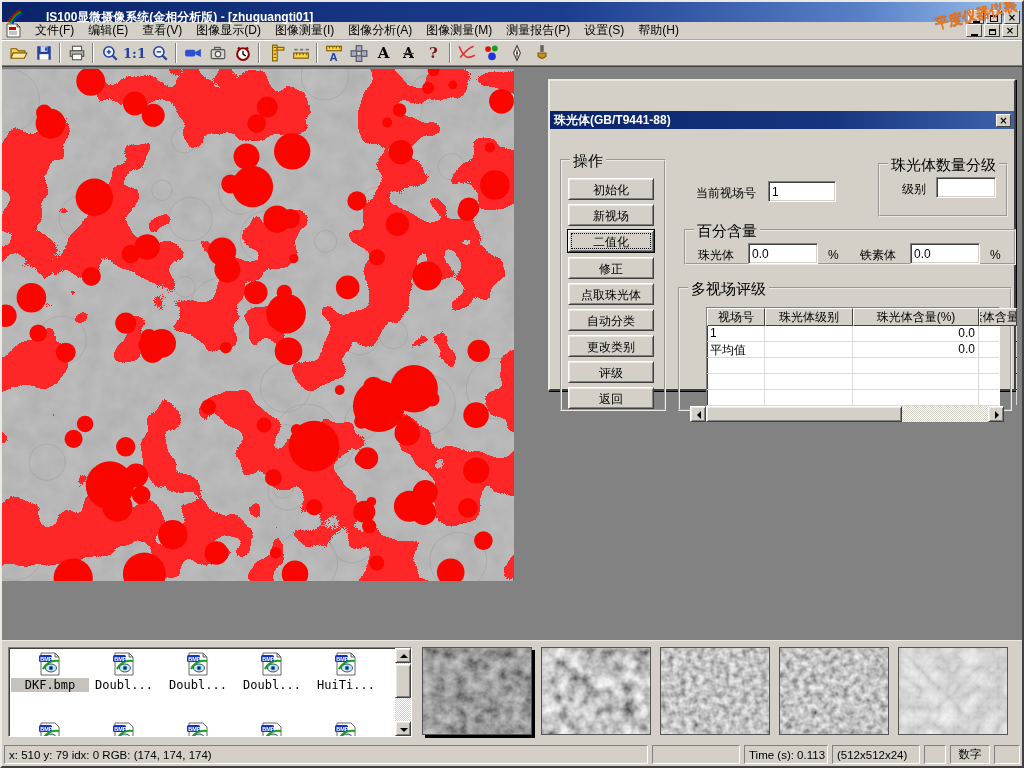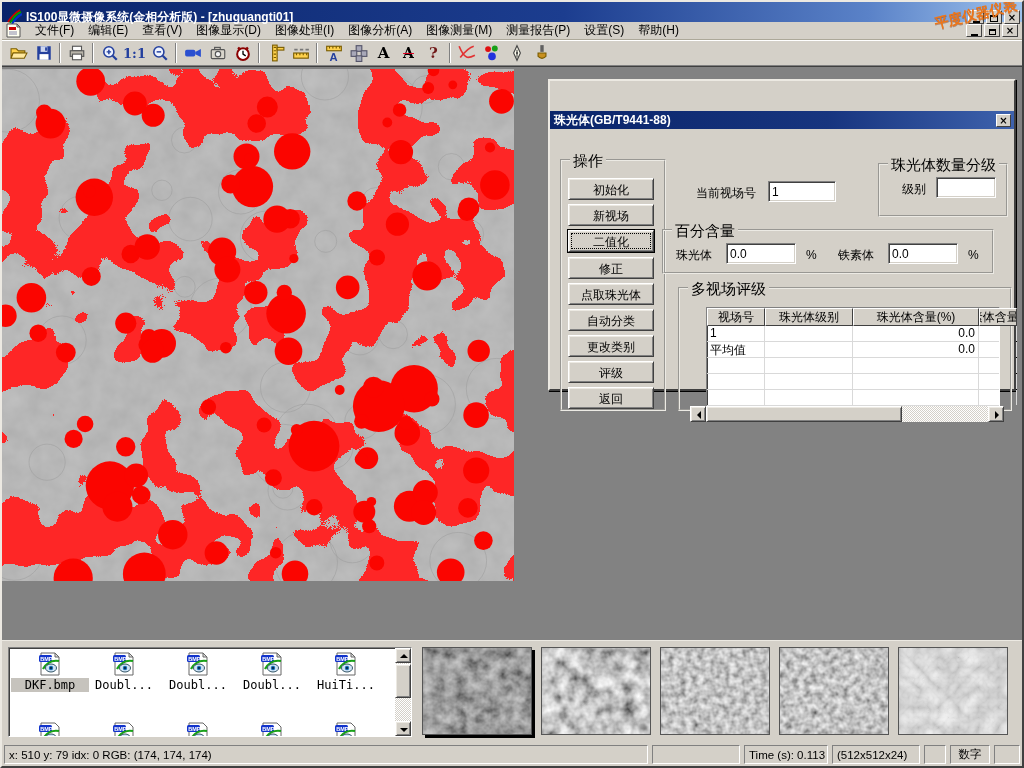--- a/index.html
+++ b/index.html
@@ -1,21 +1,21 @@
 <!DOCTYPE html>
 <html><head>
 <meta charset="utf-8">
 <style>
   html,body{margin:0;padding:0;background:#000;}
   *{box-sizing:border-box;font-family:"Liberation Sans","DejaVu Sans",sans-serif;}
   #win{position:relative;width:1024px;height:768px;background:#d4d0c8;
        border:2px solid;border-color:#ece9e2 #404040 #404040 #ece9e2;overflow:hidden;}
   
   .titlebar{height:20px;display:flex;align-items:center;padding:10px 2px 0 4px;
-    background:linear-gradient(90deg,#0a246a 0%,#1c3d8f 55%,#5a82c8 85%,#9ec2ec 100%);color:#fff;}
+    background:linear-gradient(90deg,#0a246a 0%,#1c3d8f 55%,#5a82c8 85%,#9ec2ec 100%);color:#fff;gap:20px;}
   .titlebar .t{font-size:12px;font-weight:bold;margin-left:4px;white-space:nowrap;}
   .winbtns{margin-left:auto;display:flex;gap:2px;}
   .wb{width:16px;height:14px;background:#d4d0c8;border:1px solid;border-color:#fff #404040 #404040 #fff;
       font:bold 10px "DejaVu Sans",sans-serif;line-height:11px;text-align:center;color:#000;padding:0;}
   .g-min{display:block;width:7px;height:2px;background:#000;margin:9px auto 0;}
   .g-max{display:block;width:8px;height:7px;border:1px solid #000;border-top-width:2px;margin:2px auto 0;}
   .g-x{font-weight:bold;}
   
   .menubar{height:18px;display:flex;align-items:center;padding:0 2px;background:#d4d0c8;border-bottom:1px solid #aca899;}
   .menubar nav{display:flex;}
@@ -115,21 +115,21 @@
       <path d="M11 1 l3 3 h-3 z" fill="#d4d0c8" stroke="#555"></path>
       <rect x="3" y="4" width="7" height="3" fill="#c00"></rect>
       <path d="M3 9 h8 M3 11 h8" stroke="#88a" stroke-width="1"></path>
     </svg>
     <nav>
 
     <span class="mi">文件(F)</span>
         <span class="mi">编辑(E)</span>
         <span class="mi">查看(V)</span>
         <span class="mi">图像显示(D)</span>
-        <span class="mi">图像处理(I)</span>
+        <span class="mi">图像测量(I)</span>
         <span class="mi">图像分析(A)</span>
         <span class="mi">图像测量(M)</span>
         <span class="mi">测量报告(P)</span>
         <span class="mi">设置(S)</span>
         <span class="mi">帮助(H)</span>
       </nav>
     <span class="winbtns" style="margin-right:2px;">
       <button class="wb" style="height:13px">
           <span class="g-min" style="margin-top:8px"></span>
         </button>
@@ -455,21 +455,21 @@
 
         <span class="lbl" style="left:146px;top:56px">当前视场号</span>
         <input class="inp" style="left: 218px; top: 52px; width: 68px; height: 21px;" value="1">
 
         <div class="grp" style="left:328px;top:34px;width:130px;height:54px">
           <span class="lg">珠光体数量分级</span>
           <span class="lbl" style="left:22px;top:16px">级别</span>
           <input class="inp" style="left: 56px; top: 12px; width: 60px; height: 21px;" value="">
         </div>
 
-        <div class="grp" style="left:112px;top:100px;width:332px;height:45px">
+        <div class="grp" style="left:134px;top:100px;width:332px;height:36px">
           <span class="lg">百分含量</span>
           <span class="lbl" style="left:12px;top:16px">珠光体</span>
           <input class="inp" style="left: 62px; top: 12px; width: 70px; height: 21px;" value="0.0">
           <span class="lbl" style="left:142px;top:17px">%</span>
           <span class="lbl" style="left:174px;top:16px">铁素体</span>
           <input class="inp" style="left: 224px; top: 12px; width: 70px; height: 21px;" value="0.0">
           <span class="lbl" style="left:304px;top:17px">%</span>
         </div>
 
         <div class="grp" style="left:128px;top:158px;width:334px;height:124px">

